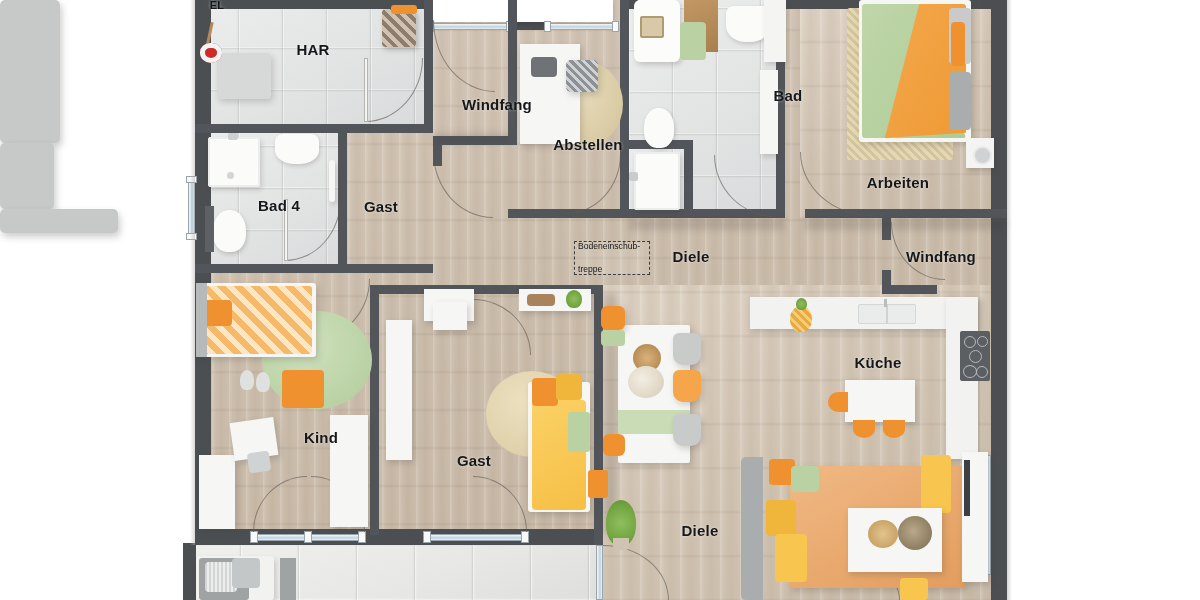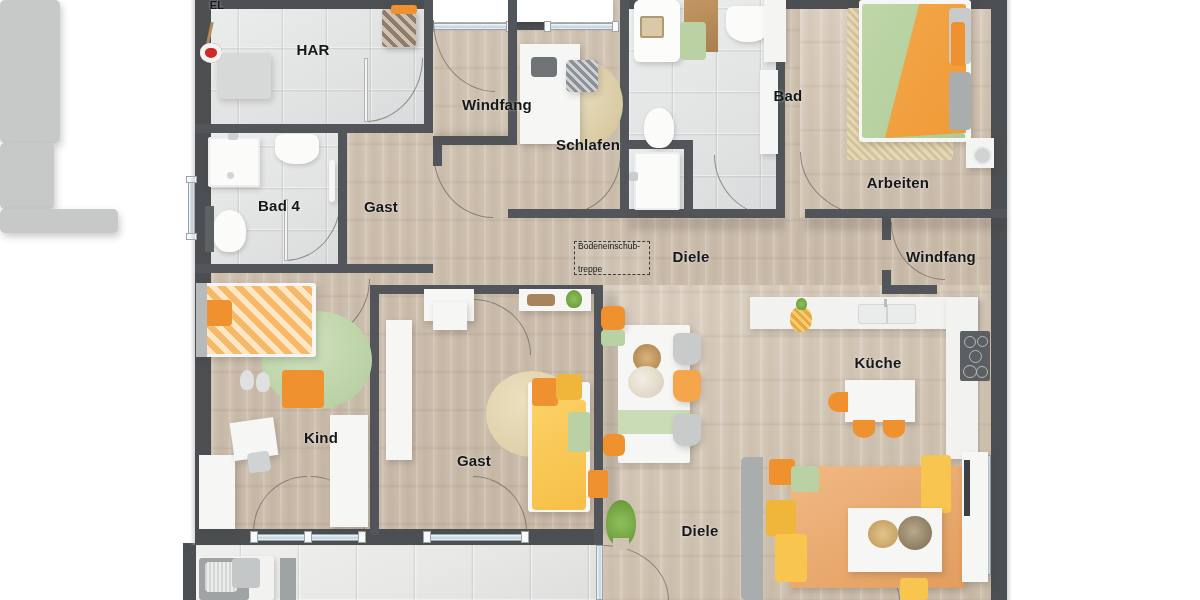--- a/index.html
+++ b/index.html
@@ -456,21 +456,21 @@
   <div class="f f-dark" style="left:964px; top:460px; width:6px; height:56px; background:#3c4042;"></div>
 
   <div class="f" style="left:196px; top:556px; width:78px; height:44px; background:#f2f2f1; border-radius:3px; box-shadow:2px 3px 5px rgba(60,55,50,0.2);"></div>
   <div class="f c-greyd" style="left:199px; top:558px; width:50px; height:42px; background:#9fa3a4; border-radius:3px;"></div>
   <div class="f c-grey rad" style="left:205px; top:562px; width:32px; height:30px; background: repeating-linear-gradient(90deg,#d4d6d6 0 2px,#eceded 2px 4px);"></div>
   <div class="f c-grey rad" style="left:232px; top:558px; width:28px; height:30px; background:#c4c7c7;"></div>
   <div class="f f-dark" style="left:280px; top:558px; width:16px; height:42px; background:#9fa3a4;"></div>
 
   <div class="label" style="left:313px; top:49px;">HAR</div>
   <div class="label" style="left:497px; top:104px;">Windfang</div>
-  <div class="label" style="left:588px; top:144px;">Schlafen</div>
+  <div class="label" style="left:588px; top:144px;">Abstellen</div>
   <div class="label" style="left:740px; top:95px;margin-left:48px;">Bad</div>
   <div class="label" style="left:898px; top:182px;">Arbeiten</div>
   <div class="label" style="left:279px; top:205px;">Bad 4</div>
   <div class="label" style="left:381px; top:206px;">Gast</div>
   <div class="label" style="left:691px; top:256px;">Diele</div>
   <div class="label" style="left:941px; top:256px;">Windfang</div>
   <div class="label" style="left:321px; top:437px;">Kind</div>
   <div class="label" style="left:474px; top:460px;">Gast</div>
   <div class="label" style="left:878px; top:362px;">Küche</div>
   <div class="label" style="left:700px; top:530px;">Diele</div>

